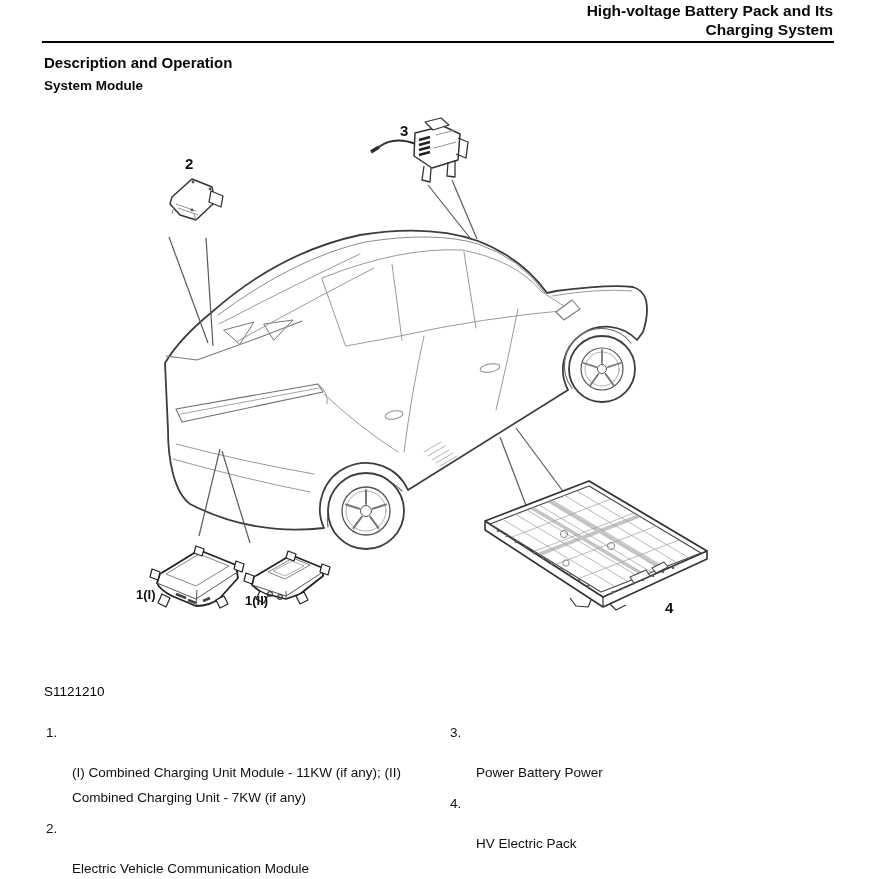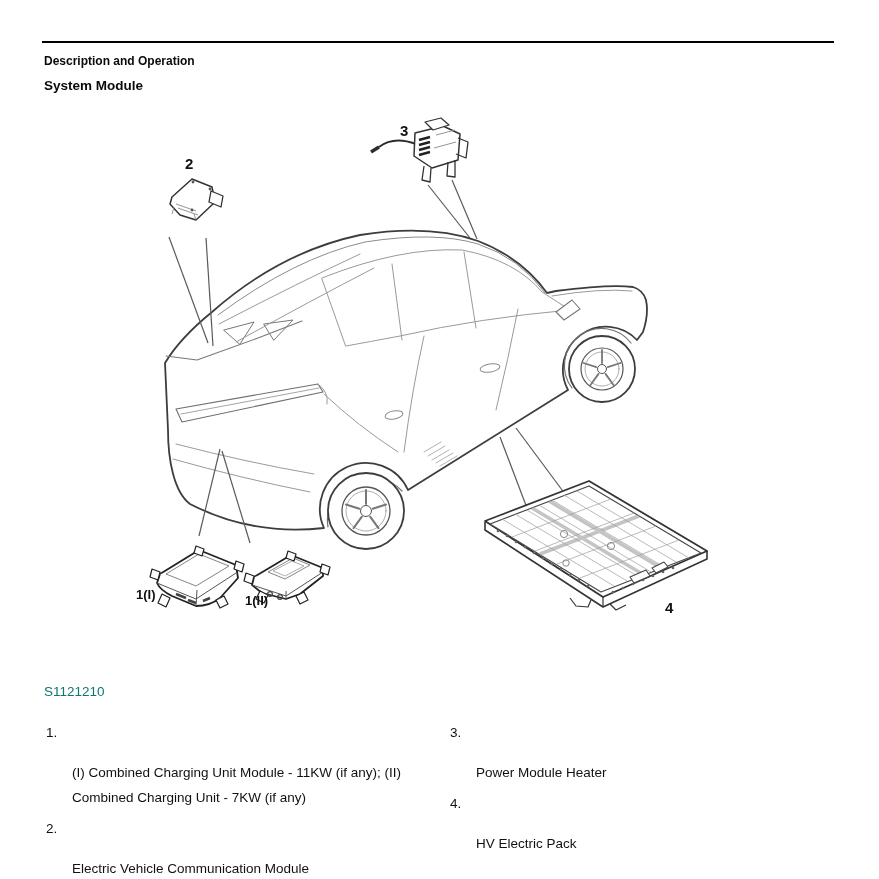--- a/index.html
+++ b/index.html
@@ -17,49 +17,53 @@
   }
   .hdr-right{
     position:absolute;right:46px;top:1px;width:330px;
     text-align:right;font-size:15.5px;font-weight:bold;line-height:19px;color:#0a0a0a;
   }
   .hdr-rule{
     position:absolute;left:42px;right:45px;top:41px;height:2px;background:#000;
   }
   .sec-heading{
     position:absolute;left:44px;top:54px;
-    font-size:12px;font-weight:bold;color:#0a0a0a;
+    font-size:15px;font-weight:bold;color:#0a0a0a;
   }
   .sec-subheading{
     position:absolute;left:44px;top:78px;
     font-size:13.5px;font-weight:bold;color:#0a0a0a;
   }
   .figure-wrap{
     position:absolute;left:0;top:100px;width:879px;height:580px;
   }
   .fig-code{
     position:absolute;left:44px;top:684px;
-    font-size:13.5px;color:#0f766e;
+    font-size:13.5px;color:#000000;
   }
   .legend{
     position:absolute;top:720px;left:0;width:879px;font-size:13.5px;color:#111;
   }
   .legend-col{position:absolute;top:0;}
   .legend-col.col1{left:46px;width:396px;}
   .legend-col.col2{left:450px;width:390px;}
   .legend-item{display:flex;margin-bottom:6px;line-height:25px;}
   .legend-num{flex:0 0 26px;}
   .legend-text{flex:1 1 auto;max-width:370px;margin-top:40px;}
   svg text{font-family:"Liberation Sans", sans-serif;}
 </style>
 </head>
 <body>
 
 <div class="page">
 
+  <div class="hdr-right">
+    <div>High-voltage Battery Pack and Its</div>
+    <div>Charging System</div>
+  </div>
   <div class="hdr-rule"></div>
 
   <div class="sec-heading">Description and Operation</div>
   <div class="sec-subheading">System Module</div>
 
   <div class="figure-wrap">
     <svg width="879" height="580" viewBox="0 0 879 580">
 
       <g fill="none" stroke-linejoin="round" stroke-linecap="round">
 
@@ -279,21 +283,21 @@
         <span class="legend-text">(I) Combined Charging Unit Module - 11KW (if any); (II) Combined Charging Unit - 7KW (if any)</span>
       </div>
       <div class="legend-item">
         <span class="legend-num">2.</span>
         <span class="legend-text">Electric Vehicle Communication Module</span>
       </div>
     </div>
     <div class="legend-col col2">
       <div class="legend-item">
         <span class="legend-num">3.</span>
-        <span class="legend-text">Power Module Heater</span>
+        <span class="legend-text">Power Battery Power</span>
       </div>
       <div class="legend-item">
         <span class="legend-num">4.</span>
         <span class="legend-text">HV Electric Pack</span>
       </div>
     </div>
   </div>
 
 </div>
 

